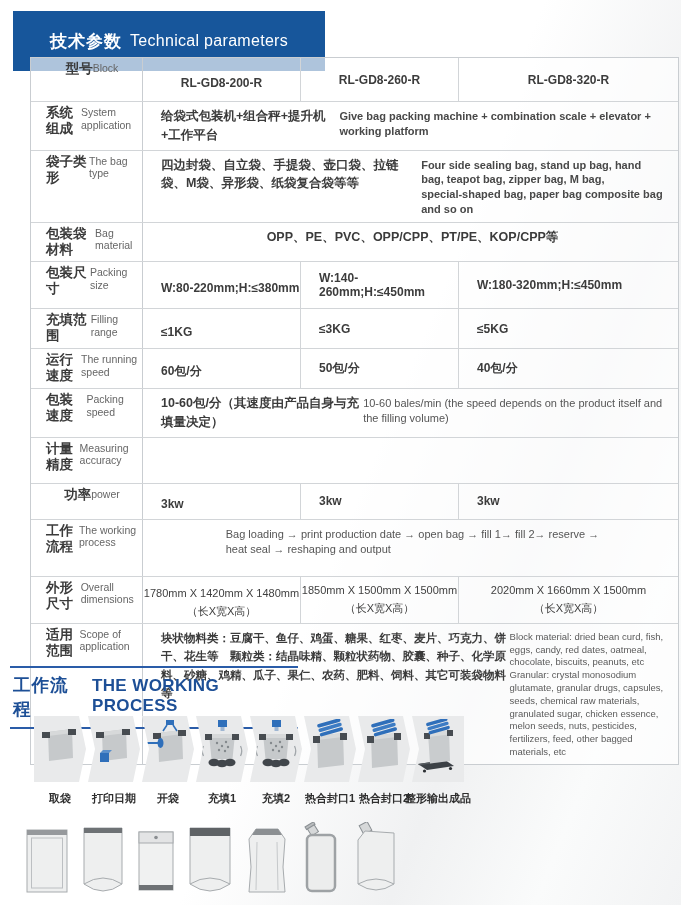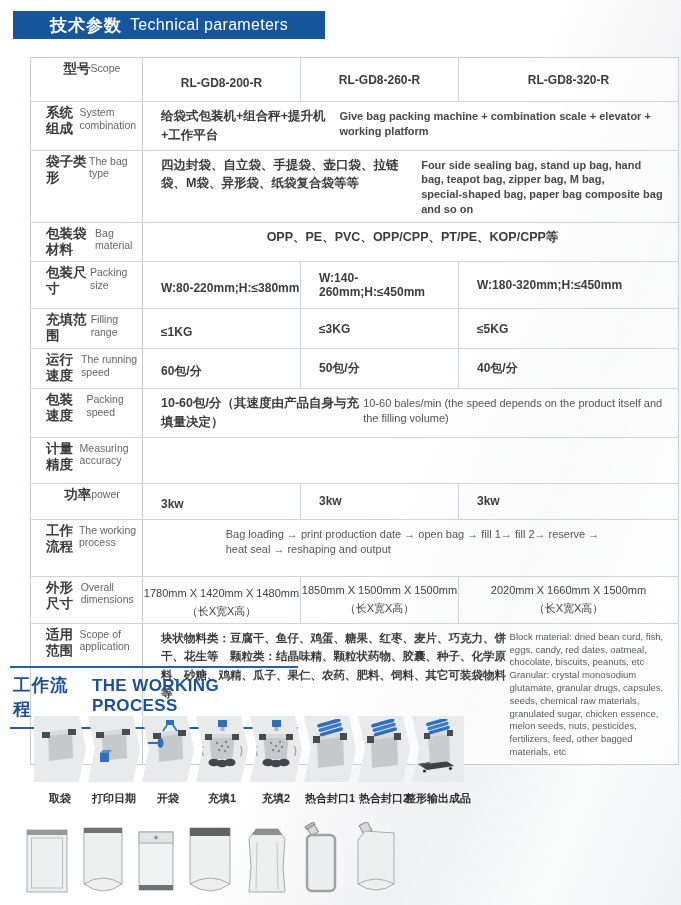--- a/index.html
+++ b/index.html
@@ -4,21 +4,21 @@
 <style>
   * { margin:0; padding:0; box-sizing:border-box; }
   html,body { background:#e9e9e9; }
   body { font-family:"Liberation Sans","DejaVu Sans",sans-serif; }
   .page {
     position:relative; width:681px; height:905px; margin:0 auto; overflow:hidden;
     background:linear-gradient(112deg,#ffffff 52%,#f0f1f2 72%,#fafbfb 86%,#f2f3f4 100%);
   }
   
   .banner {
-    position:absolute; left:13px; top:11px; width:312px; height:28px;
+    position:absolute; left:13px; top:11px; width:312px; height:60px;
     background:#17569b; color:#fff; display:flex; align-items:center; justify-content:center; gap:8px;
   }
   .banner .cnt { font-size:17px; font-weight:bold; letter-spacing:1px; }
   .banner .ent { font-size:16px; font-weight:normal; letter-spacing:.3px; }
   
   .ptable {
     position:absolute; left:30px; top:57px; width:649px;
     border:1px solid #c9cdd1; background:rgba(255,255,255,.65);
   }
   .row { display:flex; border-top:1px solid #d2d5d8; }
@@ -78,31 +78,31 @@
   <div class="banner">
     <span class="cnt">技术参数</span>
     <span class="ent">Technical parameters</span>
   </div>
 
   <div class="ptable">
 
     <div class="row rh0 ctr">
       <div class="lab">
         <span class="lcn">型号</span>
-        <span class="len">Scope</span>
+        <span class="len">Block</span>
       </div>
       <div class="c c1">RL-GD8-200-R</div>
       <div class="c c2">RL-GD8-260-R</div>
       <div class="c c3">RL-GD8-320-R</div>
     </div>
 
     <div class="row rh1">
       <div class="lab">
         <span class="lcn">系统组成</span>
-        <span class="len">System combination</span>
+        <span class="len">System application</span>
       </div>
       <div class="span">
         <span class="cn">给袋式包装机+组合秤+提升机+工作平台</span>
         <span class="en b">Give bag packing machine + combination scale + elevator + working platform</span>
       </div>
     </div>
 
     <div class="row rh2">
       <div class="lab">
         <span class="lcn">袋子类形</span>

